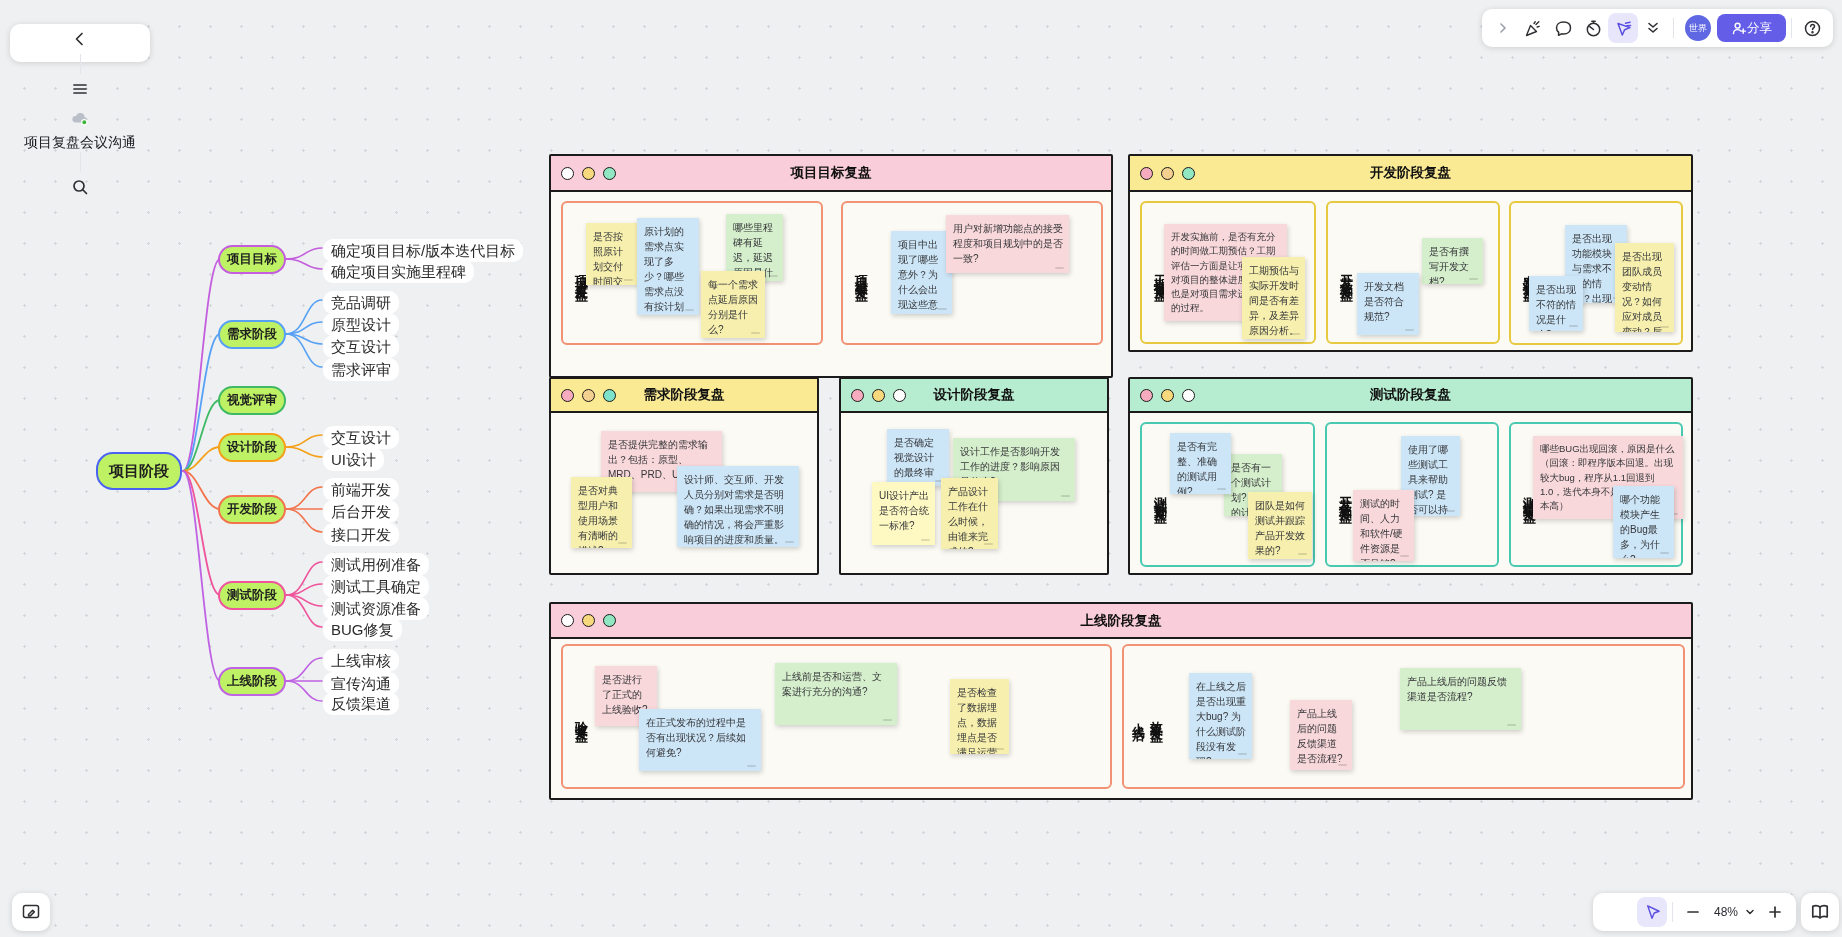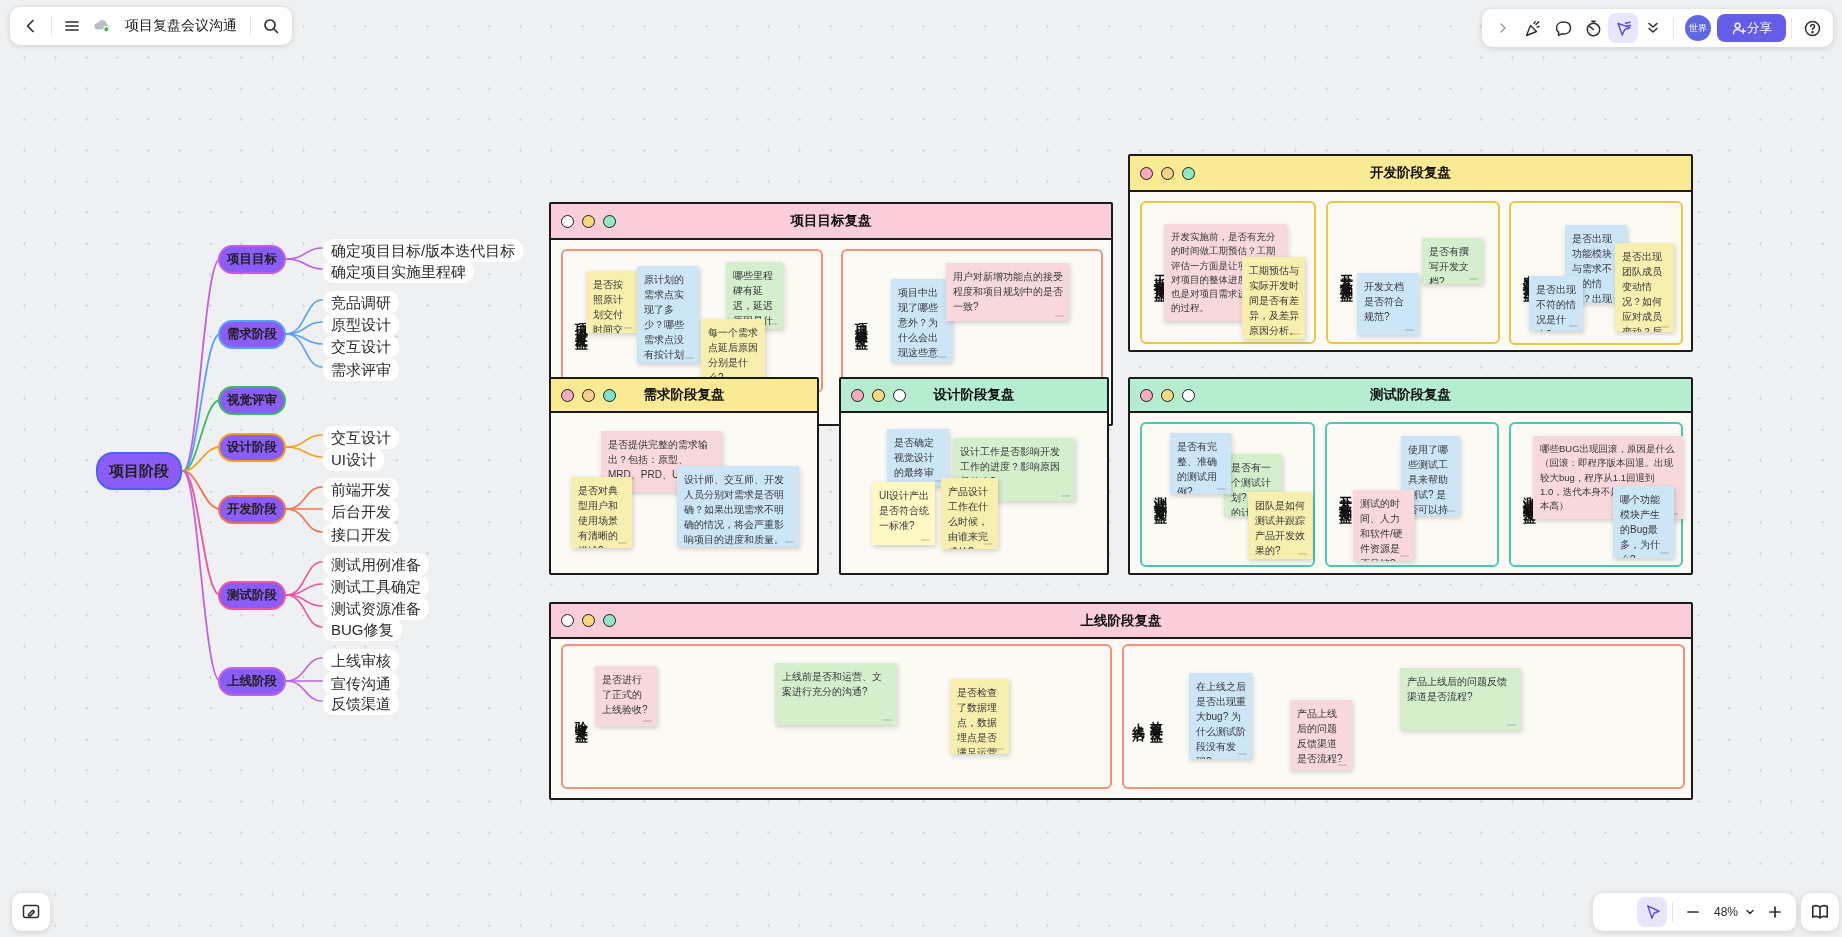--- a/index.html
+++ b/index.html
@@ -7,40 +7,40 @@
     position:relative;width:1842px;height:937px;overflow:hidden;
     font-family:"Liberation Sans","DejaVu Sans",sans-serif;
     background-color:#eef0f2;
     background-image:radial-gradient(#d2d6db 1.3px,transparent 1.4px);
     background-size:31px 31px;background-position:9px 11px;
     color:#1f1f1f;
   }
   
   .bar{position:absolute;background:#fff;border-radius:10px;box-shadow:0 1px 6px rgba(0,0,0,.14);
        display:flex;align-items:center;padding:0 6px;height:38px;z-index:20;}
-  .tl{left:10px;top:7px;}
+  .tl{left:10px;top:24px;flex-direction:column;}
   .tr{right:9px;top:9px;}
   .br{right:46px;bottom:6px;padding-left:44px;}
   .sqbtn{position:absolute;width:38px;height:38px;background:#fff;border-radius:10px;
          box-shadow:0 1px 6px rgba(0,0,0,.14);display:flex;align-items:center;justify-content:center;
          z-index:20;border:none;cursor:pointer;}
   .tool-btn{width:30px;height:30px;border:none;background:transparent;border-radius:8px;
             display:flex;align-items:center;justify-content:center;cursor:pointer;padding:0;flex:0 0 auto;}
   .tool-btn.selected{background:#e8e6fb;}
   .tool-btn svg{display:block;}
   .vdiv{width:1px;height:20px;background:#e4e5ea;margin:0 5px;flex:0 0 auto;}
   .doc-title{font-size:14px;font-weight:500;color:#17181c;padding:0 8px;white-space:nowrap;cursor:text;}
   .avatar{width:26px;height:26px;border-radius:50%;background:#5f68e2;color:#fff;font-size:9px;
           display:flex;align-items:center;justify-content:center;margin:0 6px;cursor:pointer;flex:0 0 auto;}
   .share-btn{height:28px;border:none;border-radius:8px;background:#635de8;color:#fff;font-size:12.5px;
              display:flex;align-items:center;padding:0 14px;cursor:pointer;font-family:inherit;}
   .zoom-label{font-size:12px;color:#2a2b30;padding:0 2px 0 6px;cursor:pointer;}
   
   .mm-svg{position:absolute;left:0;top:0;z-index:1;pointer-events:none;}
-  .mm-node{position:absolute;background:#8b5cf6;border-radius:17px;display:flex;align-items:center;
+  .mm-node{position:absolute;background:#bef264;border-radius:17px;display:flex;align-items:center;
            justify-content:center;box-sizing:border-box;z-index:2;cursor:pointer;white-space:nowrap;font-family:Liberation Mono, monospace;}
   .mm-root{font-size:15px;font-weight:bold;}
   .mm-branch{font-size:12.5px;font-weight:600;}
   .mm-leaf{position:absolute;background:#fff;border-radius:10px;font-size:15px;color:#2b2b2b;
            padding:4px 8px;line-height:1;z-index:2;cursor:pointer;white-space:nowrap;}
   
   .panel{position:absolute;background:#fbfaf4;border:2px solid #1b1b1b;border-radius:2px;
          box-sizing:border-box;z-index:3;}
   .panel-hd{position:relative;width:100%;border-bottom:2px solid #1b1b1b;box-sizing:border-box;
             display:flex;align-items:center;}
@@ -227,21 +227,21 @@
     <div class="mm-leaf" style="left: 323px; top: 523px;">接口开发</div>
     <div class="mm-node mm-branch" style="left: 218px; top: 580.5px; width: 68px; height: 29px; border: 2px solid rgb(239, 84, 156);">测试阶段</div>
     <div class="mm-leaf" style="left: 323px; top: 553px;">测试用例准备</div>
     <div class="mm-leaf" style="left: 323px; top: 575px;">测试工具确定</div>
     <div class="mm-leaf" style="left: 323px; top: 597px;">测试资源准备</div>
     <div class="mm-leaf" style="left: 323px; top: 618px;">BUG修复</div>
     <div class="mm-node mm-branch" style="left: 218px; top: 666.5px; width: 68px; height: 29px; border: 2px solid rgb(191, 98, 227);">上线阶段</div>
     <div class="mm-leaf" style="left: 323px; top: 649px;">上线审核</div>
     <div class="mm-leaf" style="left: 323px; top: 672px;">宣传沟通</div>
     <div class="mm-leaf" style="left: 323px; top: 692px;">反馈渠道</div>
-    <div class="panel" style="left: 549px; top: 154px; width: 564px; height: 224px; margin-top: 48px;">
+    <div class="panel" style="left: 549px; top: 154px; width: 564px; height: 224px;">
       <div class="panel-hd" style="height: 36px; background: rgb(249, 205, 217);">
         <div class="pcircles">
           <div class="pcircle" style="background: rgb(255, 255, 255);"></div>
           <div class="pcircle" style="background: rgb(246, 216, 125);"></div>
           <div class="pcircle" style="background: rgb(144, 231, 193);"></div>
         </div>
         <div class="ptitle">项目目标复盘</div>
       </div>
       <div class="sframe" style="left: 10px; top: 45px; width: 262px; height: 144px; border-color: rgb(240, 146, 115);">
         <div class="vlabel" style="left: 12px;">项目进度复盘</div>
@@ -341,20 +341,21 @@
           <div class="pcircle" style="background: rgb(255, 255, 255);"></div>
           <div class="pcircle" style="background: rgb(246, 216, 125);"></div>
           <div class="pcircle" style="background: rgb(144, 231, 193);"></div>
         </div>
         <div class="ptitle">上线阶段复盘</div>
       </div>
       <div class="sframe" style="left: 10px; top: 40px; width: 551px; height: 145px; border-color: rgb(240, 146, 115);">
         <div class="vlabel" style="left: 12px;">验收复盘</div>
       </div>
       <div class="note" style="left: 44px; top: 62px; width: 62px; height: 60px; background: rgb(248, 216, 218);">是否进行了正式的上线验收?</div>
+      <div class="note" style="left: 88px; top: 105px; width: 122px; height: 62px; background: rgb(205, 230, 247);">在正式发布的过程中是否有出现状况？后续如何避免?</div>
       <div class="note" style="left: 224px; top: 59px; width: 122px; height: 62px; background: rgb(213, 238, 203);">上线前是否和运营、文案进行充分的沟通?</div>
       <div class="note" style="left: 399px; top: 75px; width: 59px; height: 75px; background: rgb(246, 239, 173);">是否检查了数据埋点，数据埋点是否满足运营要求?</div>
       <div class="sframe" style="left: 571px; top: 40px; width: 563px; height: 145px; border-color: rgb(240, 146, 115);">
         <div class="vlabel" style="left: 8px; font-size: 12.5px;">上线后</div>
         <div class="vlabel" style="left: 26px;">效果复盘</div>
       </div>
       <div class="note" style="left: 638px; top: 69px; width: 63px; height: 86px; background: rgb(205, 230, 247);">在上线之后是否出现重大bug? 为什么测试阶段没有发现?</div>
       <div class="note" style="left: 739px; top: 96px; width: 62px; height: 70px; background: rgb(248, 216, 218);">产品上线后的问题反馈渠道是否流程?</div>
       <div class="note" style="left: 849px; top: 64px; width: 121px; height: 62px; background: rgb(213, 238, 203);">产品上线后的问题反馈渠道是否流程?</div>
     </div>

